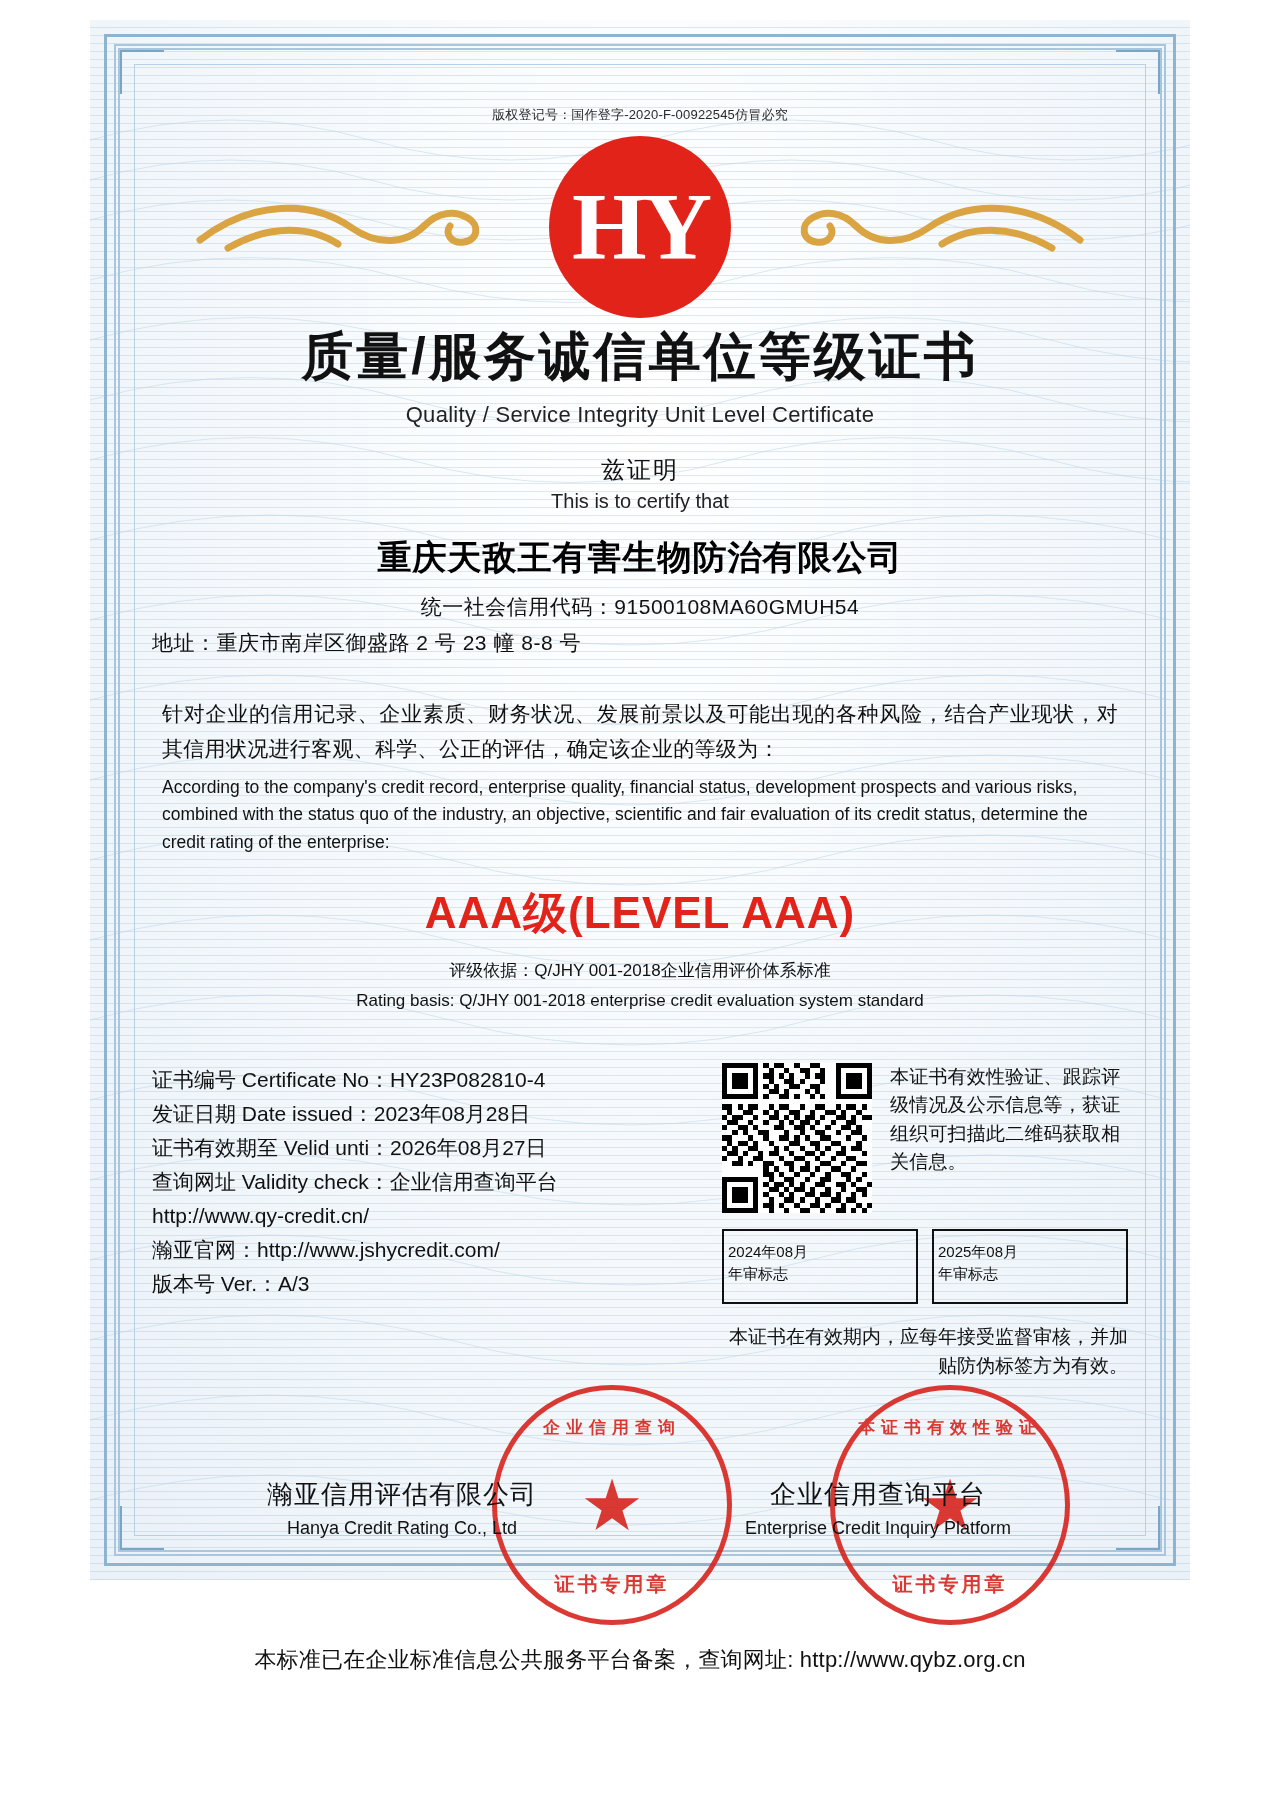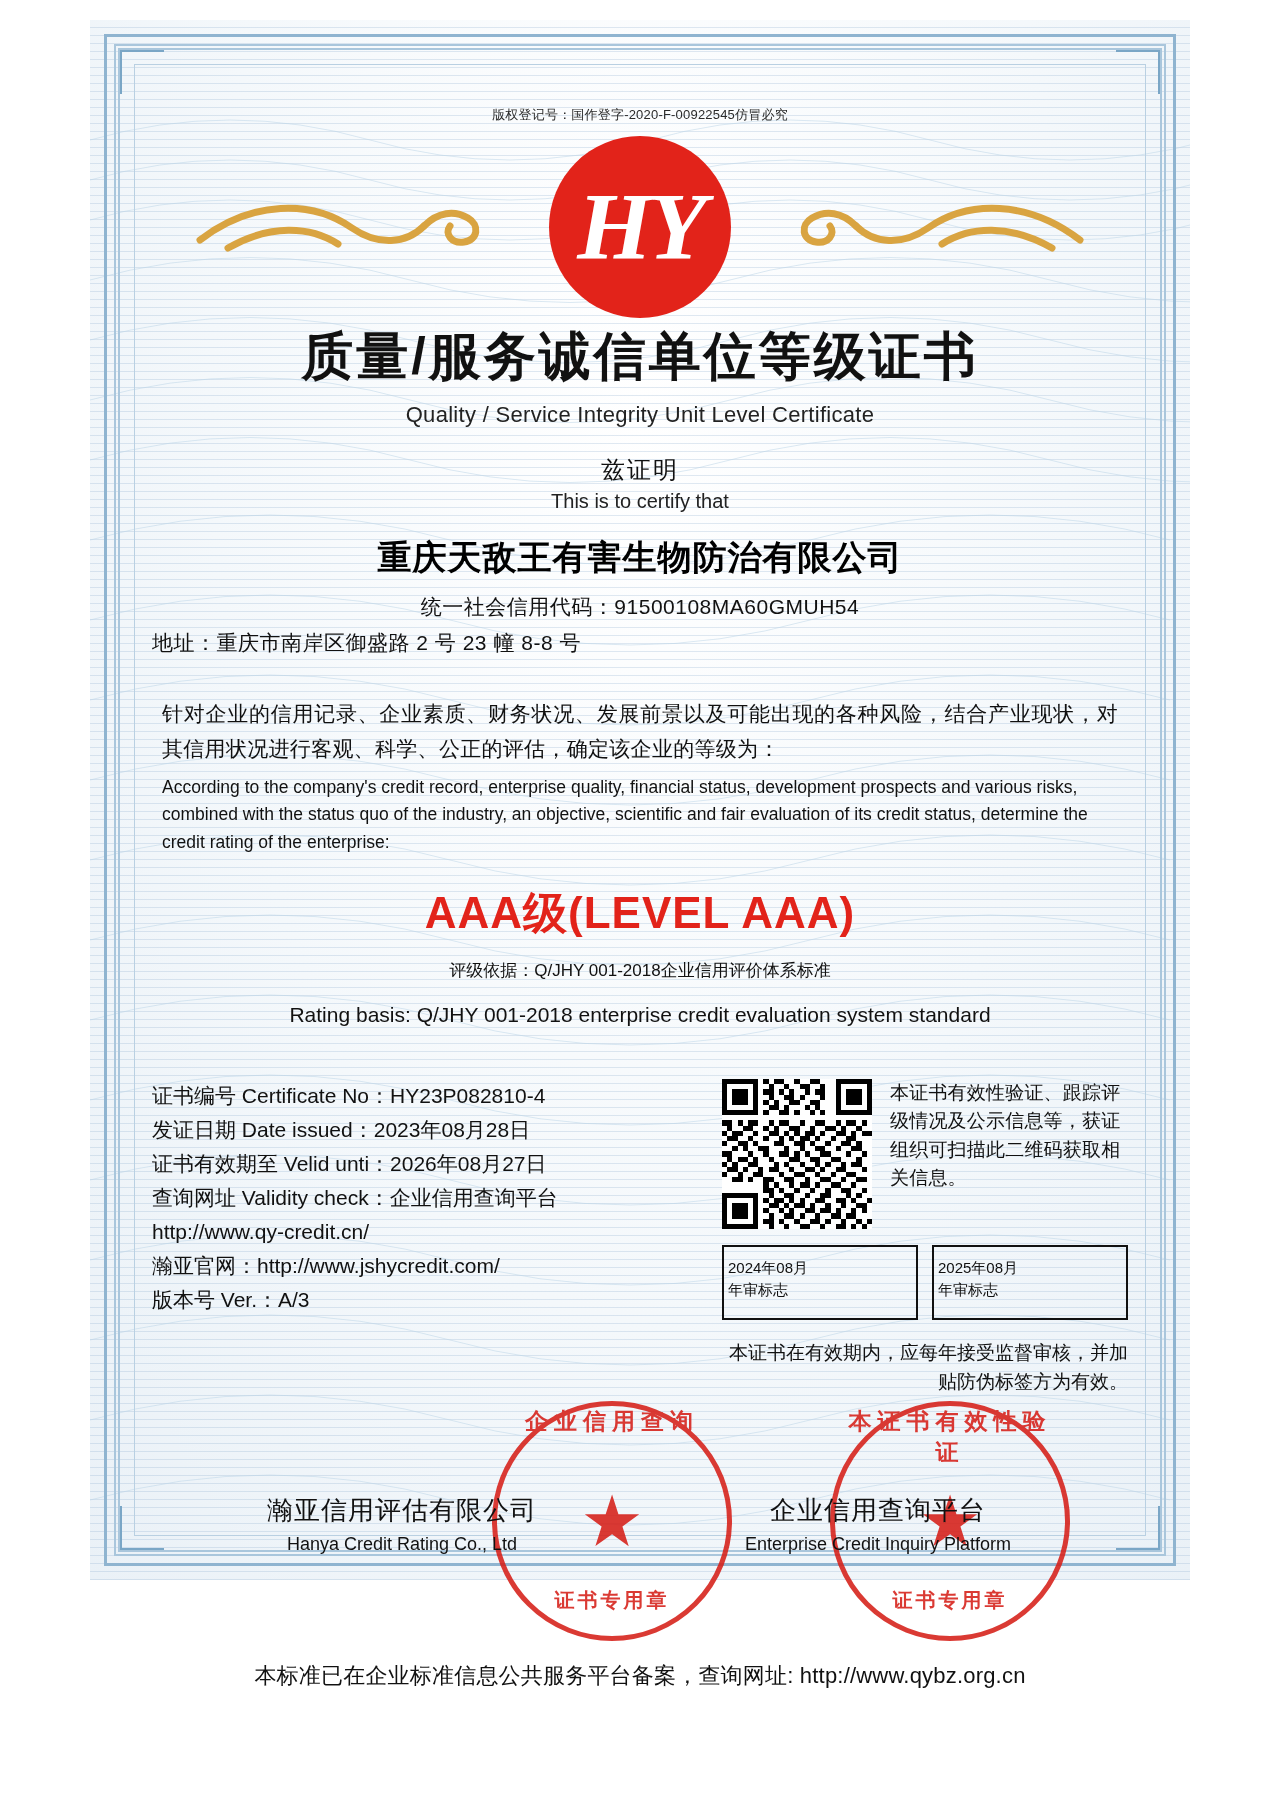--- a/index.html
+++ b/index.html
@@ -79,21 +79,20 @@
     color: #2a2a2a;
     letter-spacing: .2px;
     margin-top: 26px;
   }
 
   
   .emblem-row {
     position: relative;
     height: 190px;
     margin-top: 6px;
-    font-style: italic;
   }
   .flourish {
     position: absolute;
     top: 52px;
     width: 300px;
     height: 90px;
   }
   .flourish.left { left: 40px; }
   .flourish.right { right: 40px; transform: scaleX(-1); }
   .logo-circle {
@@ -196,23 +195,23 @@
     letter-spacing: 1px;
   }
   .basis-cn {
     text-align: center;
     font-size: 17px;
     color: #111;
     margin-top: 16px;
   }
   .basis-en {
     text-align: center;
-    font-size: 21px;
-    color: #111;
-    margin-top: 21px;
+    font-size: 17px;
+    color: #111;
+    margin-top: 9px;
   }
 
   
   .detail-row {
     display: flex;
     margin-top: 52px;
     gap: 10px;
   }
   .detail-left {
     width: 560px;
@@ -285,22 +284,22 @@
     left: 50%; top: 50%;
     transform: translate(-50%,-50%);
     font-size: 62px;
     color: #d61f18;
     line-height: 1;
   }
   .seal-arc {
     position: absolute;
     width: 100%;
     text-align: center;
-    top: 0;
-    font-size: 23px;
+    top: 26px;
+    font-size: 17px;
     color: #d61f18;
     letter-spacing: 6px;
     font-weight: bold;
   }
   .seal-bottom {
     position: absolute;
     width: 100%;
     text-align: center;
     bottom: 22px;
     font-size: 20px;

